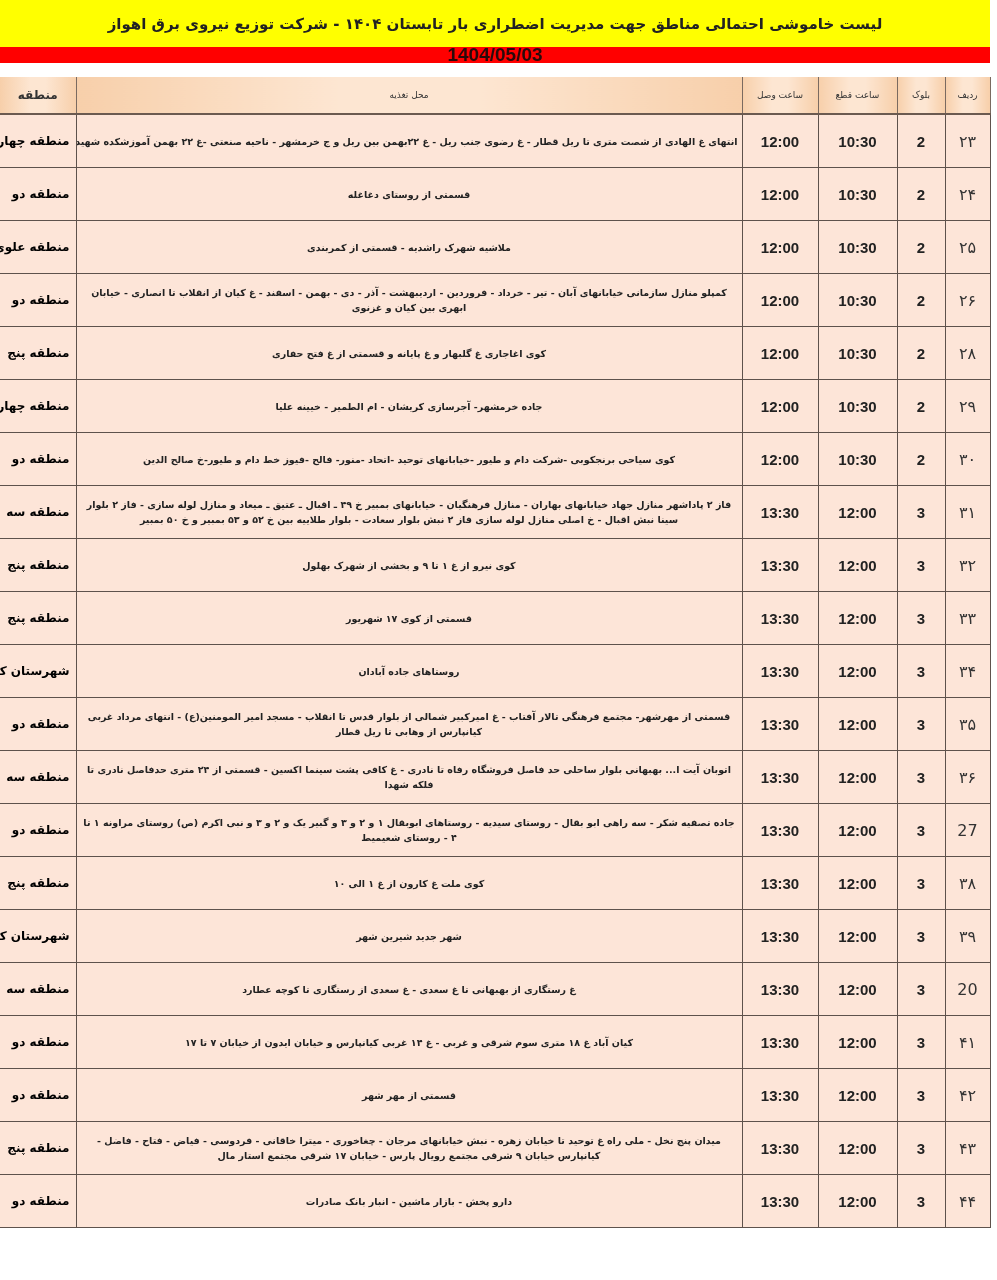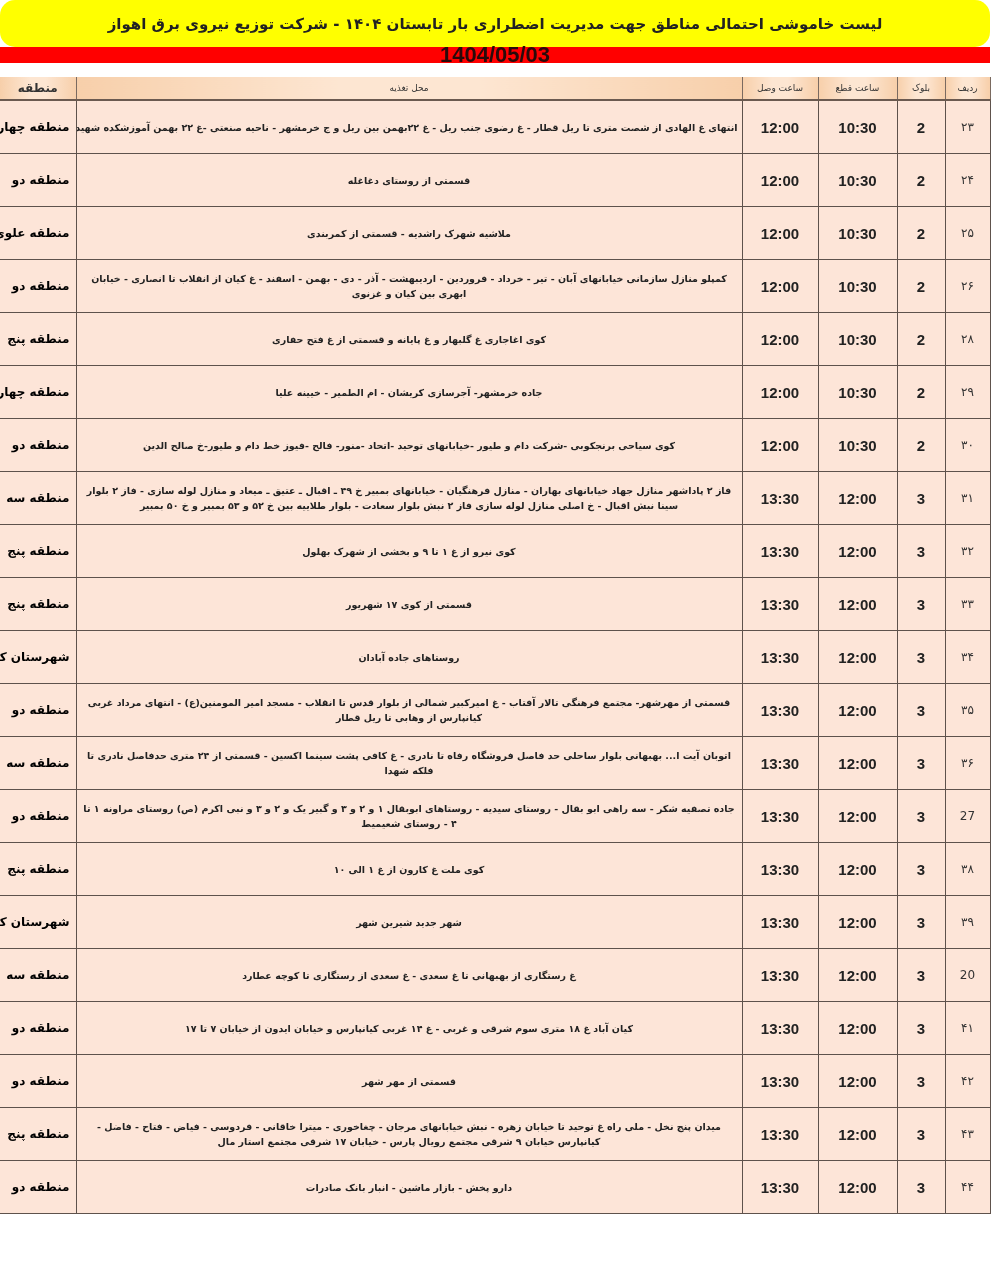--- a/index.html
+++ b/index.html
@@ -1,47 +1,47 @@
 <!DOCTYPE html>
 <html><head>
 <meta charset="utf-8">
 <style>
   html, body { margin: 0; padding: 0; background: #ffffff; }
   body { width: 997px; height: 1280px; overflow: hidden; position: relative; font-family: "DejaVu Sans", sans-serif; }
   .title-bar {
     position: absolute; left: 0; top: 0; width: 990px; height: 47px;
     background: #ffff00; display: flex; align-items: center; justify-content: center;
-    direction: rtl; font-weight: bold; font-size: 15px; color: #222; border-radius: 15px;
+    direction: rtl; font-weight: bold; font-size: 15px; color: #222;
   }
   .date-bar {
     position: absolute; left: 0; top: 47px; width: 990px; height: 16px;
     background: #ff0000; display: flex; align-items: center; justify-content: center;
-    font-family: "Liberation Sans", sans-serif; font-weight: bold; font-size: 22px; color: #2a0a0a;
+    font-family: "Liberation Sans", sans-serif; font-weight: bold; font-size: 19px; color: #2a0a0a;
   }
   table {
     position: absolute; left: 0; top: 77px; width: 990px;
     border-collapse: collapse; table-layout: fixed; direction: ltr;
   }
   th {
     height: 20px; font-size: 9px; font-weight: normal; color: #333;
     background: linear-gradient(to right, #f7cfaa, #fde6d2 40%, #fde6d2 60%, #f7cfaa);
     border-right: 1px solid #7a6a60; border-bottom: 2px solid #6b5a50;
-    direction: rtl; text-align: center; padding: 1px;
+    direction: rtl; text-align: center; padding: 8px;
   }
   th.region-h { font-size: 12px; font-weight: bold; }
   td {
     background: #fde5d8; border: 1px solid #5e524c; text-align: center;
     padding: 0 4px; height: 52px; vertical-align: middle;
   }
   td.region { direction: rtl; font-size: 12px; font-weight: bold; white-space: nowrap; overflow: hidden; text-align: right; padding-right: 6px; border-left: none; }
   td.feed { direction: rtl; font-size: 9.5px; font-weight: bold; color: #222; line-height: 15px; white-space: normal; }
   td.feed.nowrap { white-space: nowrap; overflow: hidden; text-align: right; }
   td.time { font-family: "Liberation Sans", sans-serif; font-weight: bold; font-size: 15px; color: #222; margin-top: 44px; }
   td.block { font-family: "Liberation Sans", sans-serif; font-weight: bold; font-size: 15px; color: #222; }
-  td.num { font-size: 12px; color: #333; direction: rtl; margin-left: 11px; }
+  td.num { font-size: 16px; color: #333; direction: rtl; margin-left: 11px; }
 </style>
 </head>
 <body>
 
 <div class="title-bar">لیست خاموشی احتمالی مناطق جهت مدیریت اضطراری بار تابستان ۱۴۰۴ - شرکت توزیع نیروی برق اهواز</div>
 <div class="date-bar">1404/05/03</div>
 
 <table>
   <colgroup>
     <col style="width:76px">

